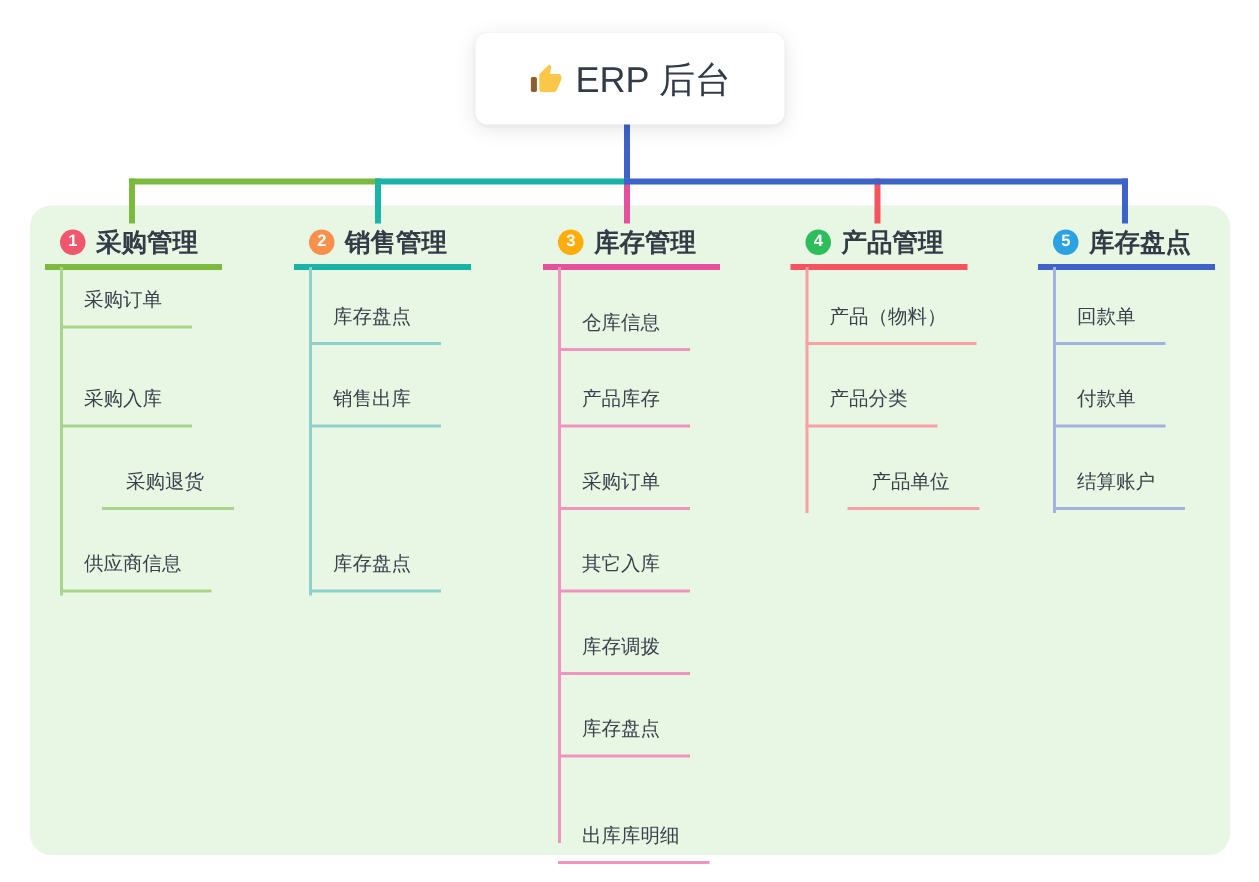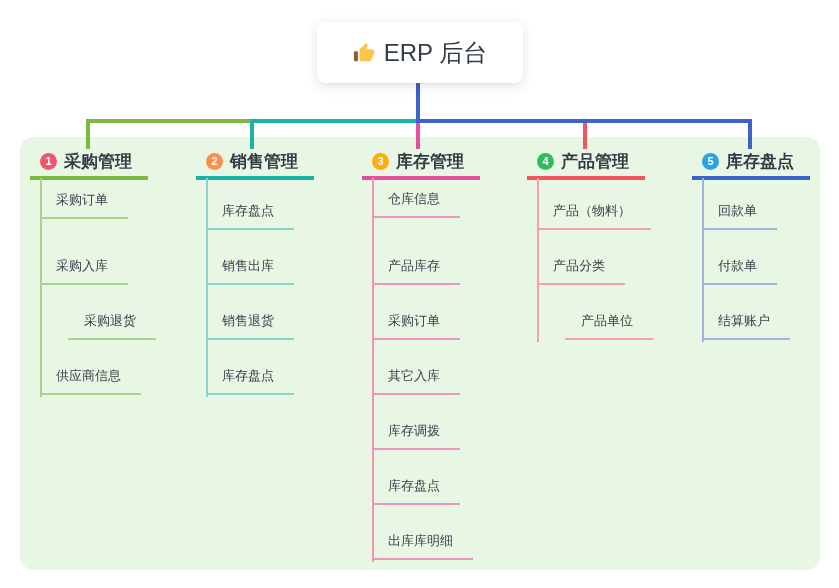--- a/index.html
+++ b/index.html
@@ -78,38 +78,37 @@
 
   <div class="branch" style="left: 196px; --line: #1AB3A8; --light: #8ED0CB; --badge: #FB8F4C;">
     <div class="btitle">
       <span class="badge">2</span>
       <span class="blabel">销售管理</span>
     </div>
     <div class="bline"></div>
     <div class="subline" style="height:219px;"></div>
     <div class="item" style="top:52px;">库存盘点</div>
     <div class="item" style="top:107px;">销售出库</div>
-    <div class="item" style="top:162px;">销售退货</div>
     <div class="item" style="top:217px;">库存盘点</div>
   </div>
 
   <div class="branch" style="left: 362px; --line: #E5509E; --light: #EF94BE; --badge: #FFAD0D;">
     <div class="btitle">
       <span class="badge">3</span>
       <span class="blabel">库存管理</span>
     </div>
     <div class="bline"></div>
     <div class="subline" style="height:384px;"></div>
-    <div class="item" style="top:40px;text-align:right;">仓库信息</div>
+    <div class="item" style="top:56px;text-align:right;">仓库信息</div>
     <div class="item" style="top:107px;">产品库存</div>
     <div class="item" style="top:162px;">采购订单</div>
     <div class="item" style="top:217px;">其它入库</div>
     <div class="item" style="top:272px;">库存调拨</div>
     <div class="item" style="top:327px;">库存盘点</div>
-    <div class="item" style="top:382px;">出库库明细</div>
+    <div class="item" style="top:398px;">出库库明细</div>
   </div>
 
   <div class="branch" style="left: 527px; --line: #F4545F; --light: #F8A0A4; --badge: #2EBD5B;">
     <div class="btitle">
       <span class="badge">4</span>
       <span class="blabel">产品管理</span>
     </div>
     <div class="bline"></div>
     <div class="subline" style="height:164px;"></div>
     <div class="item" style="top:52px;">产品（物料）</div>

